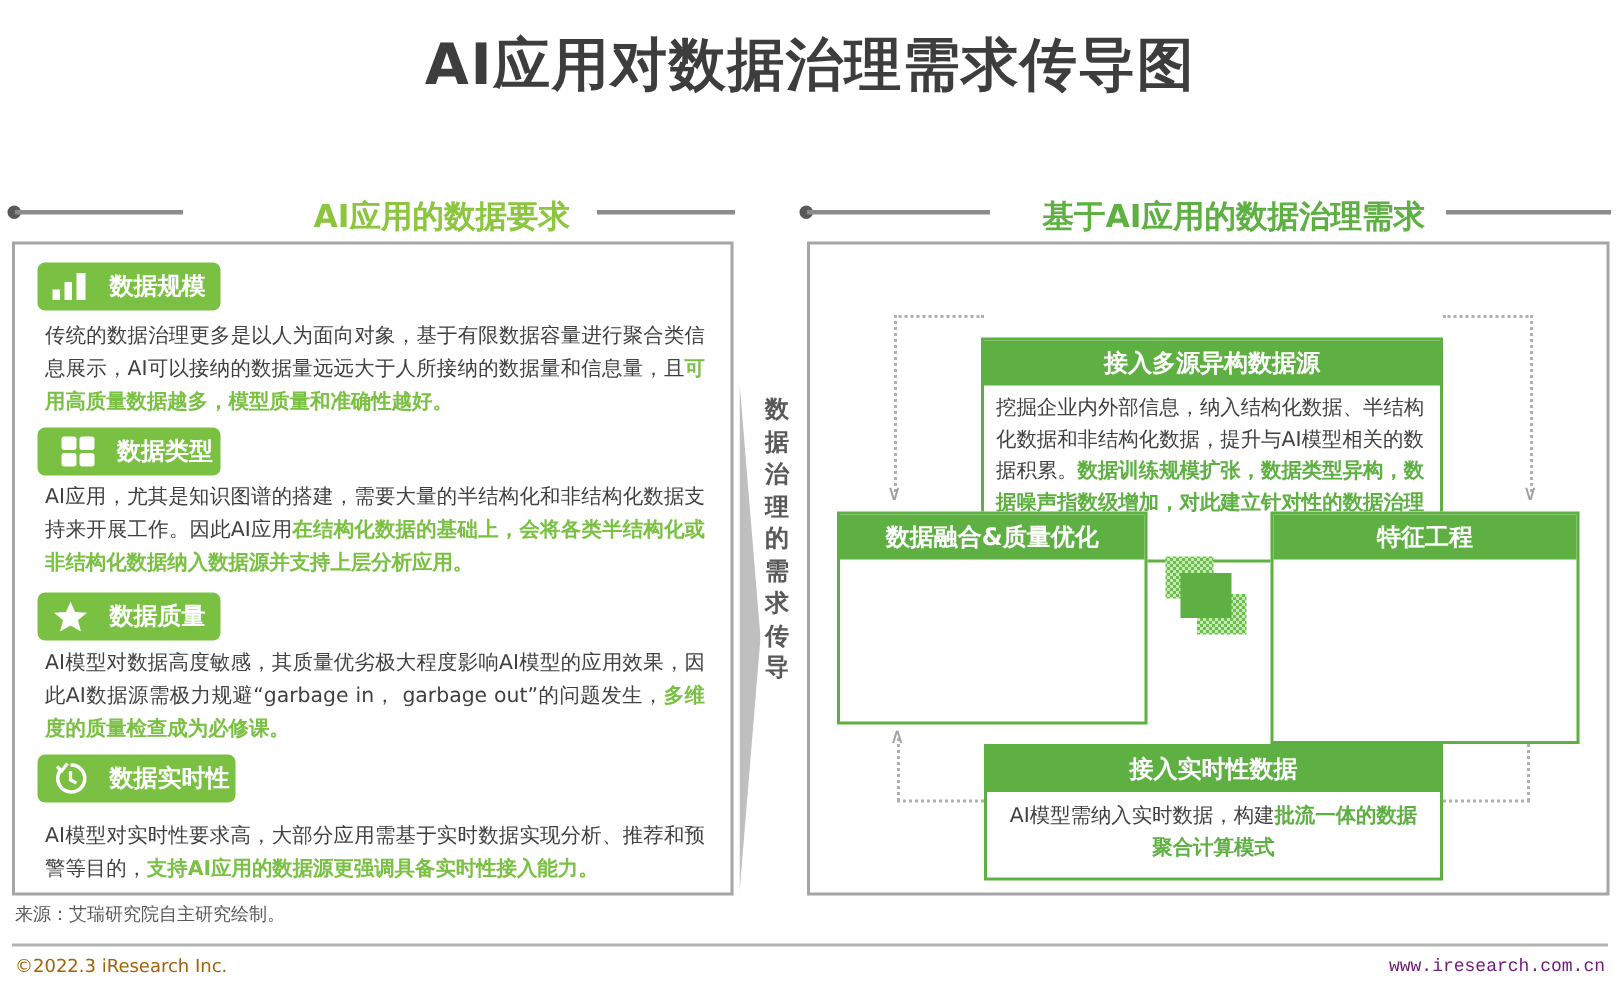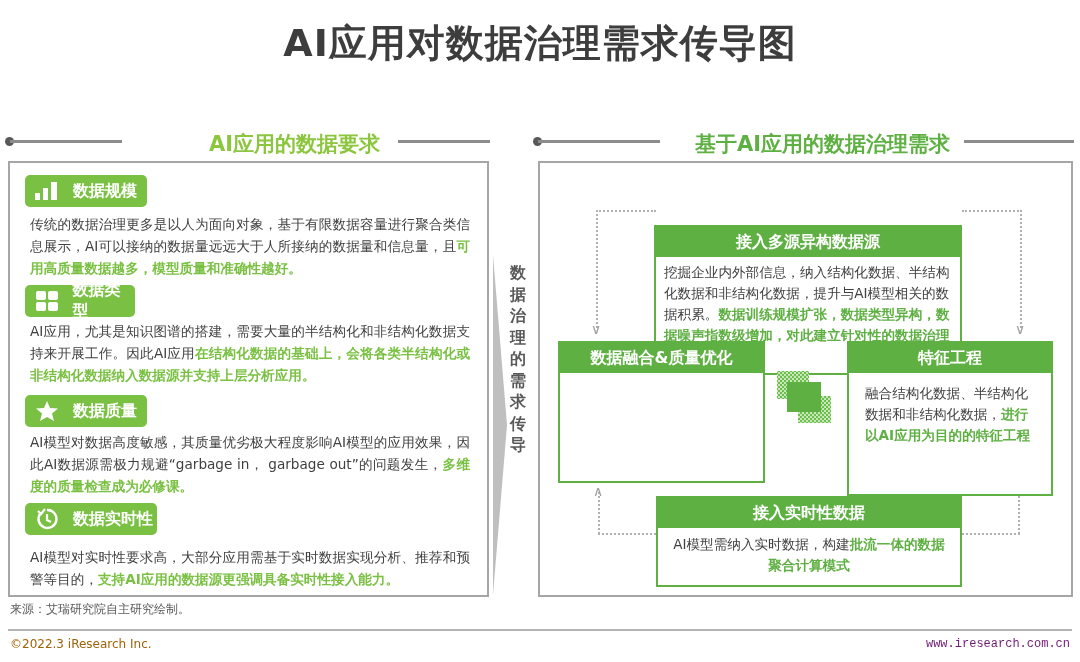--- a/index.html
+++ b/index.html
@@ -53,21 +53,21 @@
         <rect x="9" y="7" width="5" height="12" fill="#fff"></rect>
         <rect x="17" y="1" width="6" height="18" fill="#fff"></rect>
       </svg>
   </span>
   <span>数据规模</span>
 </div>
 <div class="para" style="top:213px;">
   <span>传统的数据治理更多是以人为面向对象，基于有限数据容量进行聚合类信息展示，AI可以接纳的数据量远远大于人所接纳的数据量和信息量，且</span><span class="hl">可用高质量数据越多，模型质量和准确性越好。</span>
 </div>
 
-<div class="label" style="left:25px;top:285px;width:110px;">
+<div class="label" style="left:25px;top:285px;width:122px;justify-content:center;">
   <span class="ico">
     <svg width="24" height="22" viewBox="0 0 24 22">
         <rect x="1" y="1" width="10" height="9" rx="2" fill="#fff"></rect>
         <rect x="13" y="1" width="10" height="9" rx="2" fill="#fff"></rect>
         <rect x="1" y="12" width="10" height="9" rx="2" fill="#fff"></rect>
         <rect x="13" y="12" width="10" height="9" rx="2" fill="#fff"></rect>
       </svg>
   </span>
   <span>数据类型</span>
 </div>
@@ -143,23 +143,20 @@
       <rect x="2" y="2" width="2" height="2" fill="#c8e8b8"></rect>
     </pattern>
   </defs>
   <rect x="1" y="1" width="32" height="28" fill="url(#chk)"></rect>
   <rect x="22" y="26" width="33" height="27" fill="url(#chk)"></rect>
   <rect x="11" y="12" width="34" height="30" fill="#5fb043"></rect>
 </svg>
 
 <div class="box" style="left:847px;top:341px;width:206px;height:155px;">
   <div class="box-head">特征工程</div>
-  <div class="box-body" style="padding:10px 16px;">
-    <span>融合结构化数据、半结构化数据和非结构化数据，</span><span class="g">进行以AI应用为目的的特征工程</span>
-  </div>
 </div>
 
 <div class="box" style="left:656px;top:496px;width:306px;height:91px;">
   <div class="box-head">接入实时性数据</div>
   <div class="box-body" style="text-align:center;padding:6px 14px;">
     <span>AI模型需纳入实时数据，构建</span><span class="g">批流一体的数据聚合计算模式</span>
   </div>
 </div>
 
 <div class="src">来源：艾瑞研究院自主研究绘制。</div>

